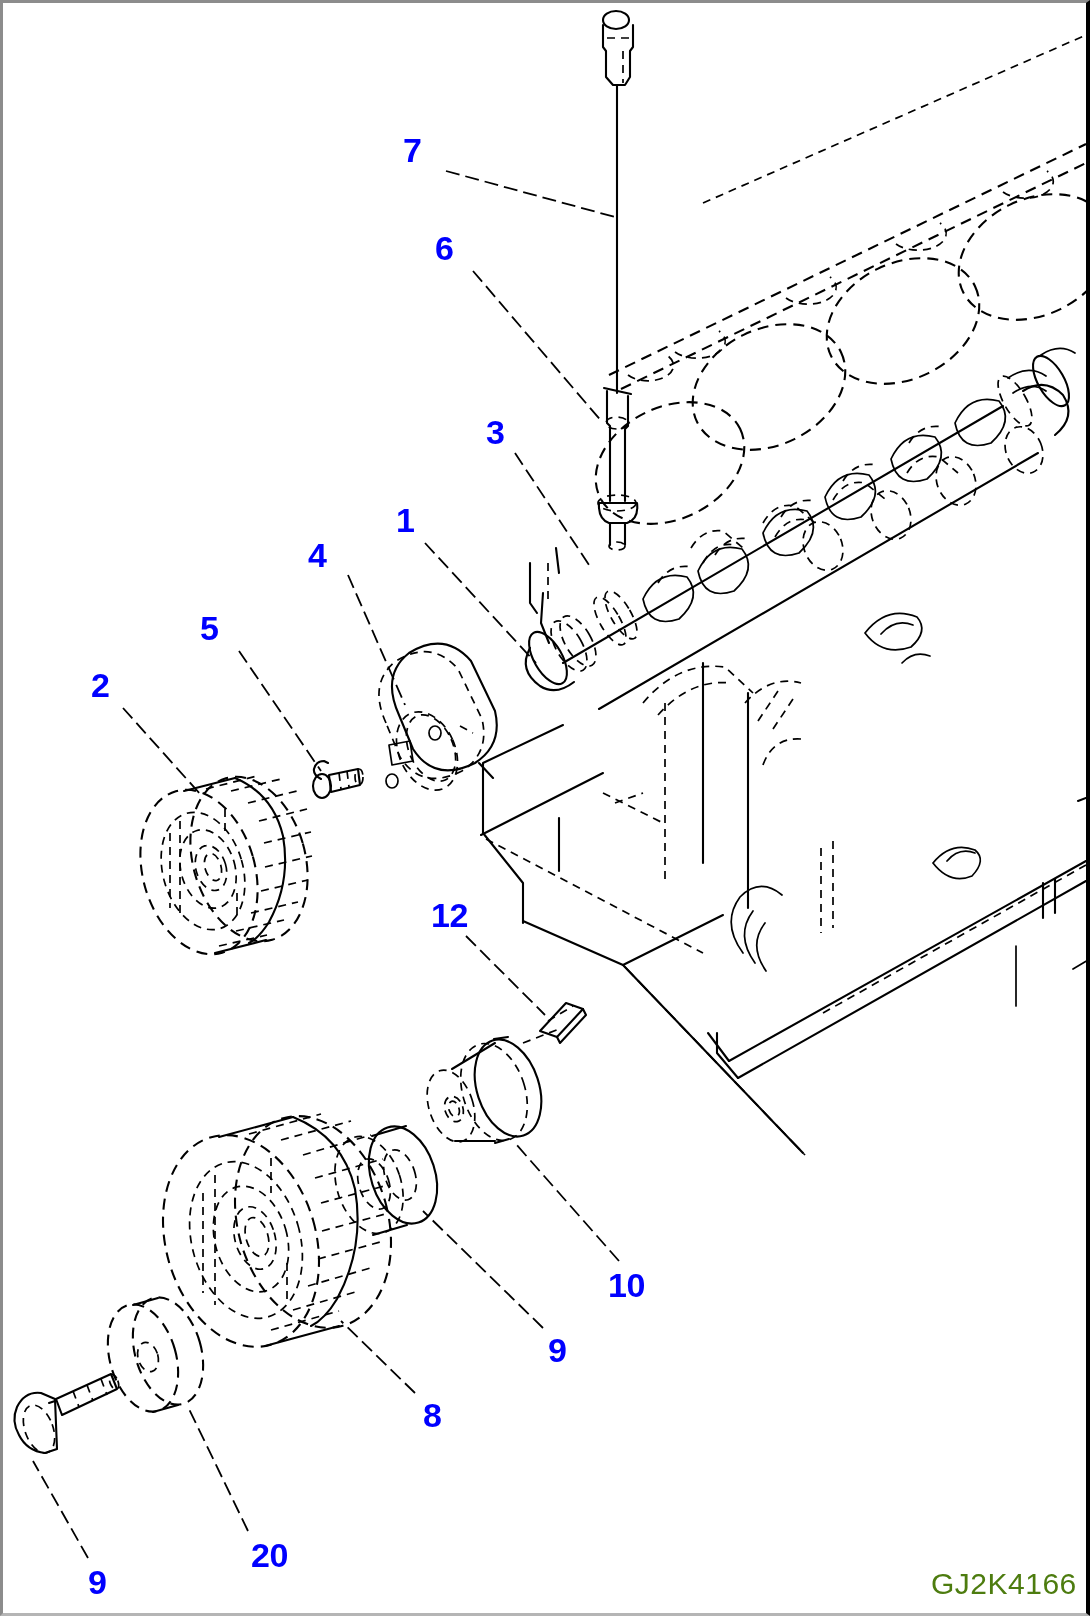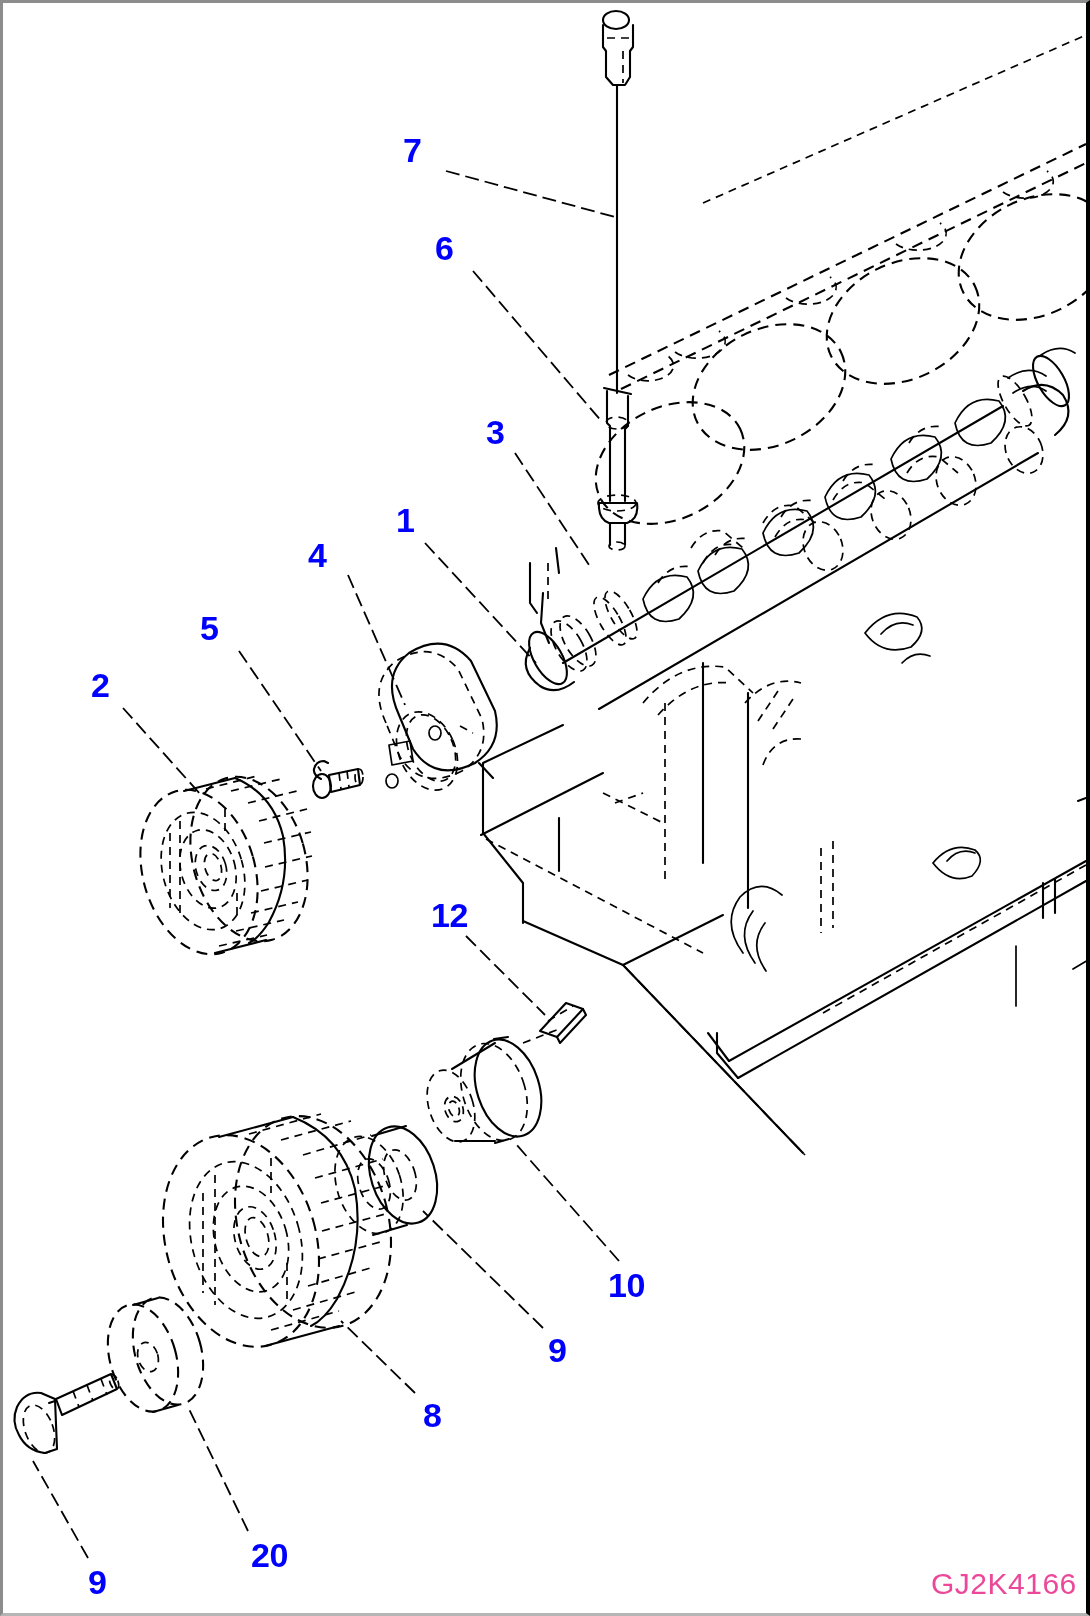--- a/index.html
+++ b/index.html
@@ -22,21 +22,21 @@
     font-family:"Liberation Sans",sans-serif;
     font-weight:bold;
     font-size:34px;
     line-height:34px;
     letter-spacing:-0.5px;
     white-space:nowrap;
     user-select:none;
   }
   .drawno{
     position:absolute;
-    color:#ec4899;
+    color:#4d7c0f;
     font-family:"Liberation Sans",sans-serif;
     font-weight:normal;
     font-size:30px;
     line-height:30px;
     letter-spacing:0.5px;
     white-space:nowrap;
   }
 </style>
 </head>
 <body>

